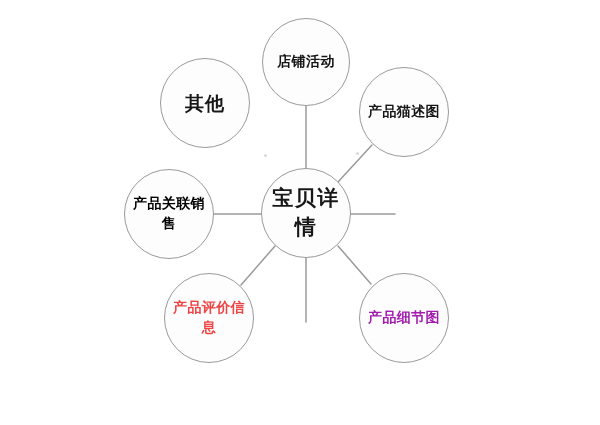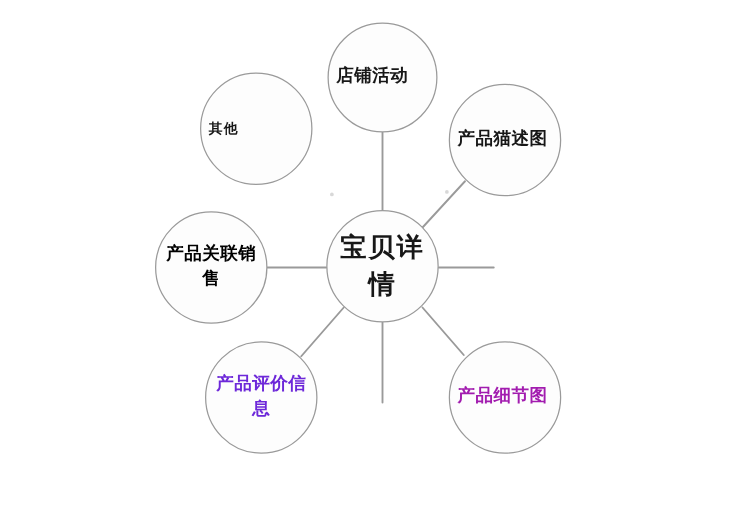--- a/index.html
+++ b/index.html
@@ -28,20 +28,21 @@
     height: 425px;
   }
   .node {
     position: absolute;
     box-sizing: border-box;
     border-radius: 50%;
     border: 1.4px solid #9a9a9a;
     background: #fdfdfd;
     display: flex;
     align-items: center;
+    justify-content: center;
     text-align: center;
     color: #171717;
     z-index: 2;
   }
   .node-label {
     display: block;
     line-height: 1.42;
     letter-spacing: 0.4px;
     font-weight: 700;
     padding: 0 6px;
@@ -54,21 +55,21 @@
   .node.center .node-label {
     font-size: 21px;
     line-height: 1.38;
     letter-spacing: 1.5px;
     font-weight: 700;
   }
   .node.satellite .node-label {
     font-size: 14px;
   }
   .node.small .node-label {
-    font-size: 11px;
+    font-size: 19px;
     letter-spacing: 1px;
   }
   .speck {
     position: absolute;
     width: 3px;
     height: 3px;
     border-radius: 50%;
     background: #d8d8d8;
     z-index: 1;
   }
@@ -95,21 +96,21 @@
     </div>
     <div class="node satellite" style="left: 262px; top: 18px; width: 88px; height: 88px; border-color: rgb(154, 154, 154); color: rgb(23, 23, 23);">
       <span class="node-label">店铺活动</span>
     </div>
     <div class="node satellite" style="left: 359px; top: 67px; width: 90px; height: 90px; border-color: rgb(154, 154, 154); color: rgb(23, 23, 23);">
       <span class="node-label">产品猫述图</span>
     </div>
     <div class="node satellite" style="left: 359px; top: 273px; width: 90px; height: 90px; border-color: rgb(154, 154, 154); color: #a21caf;">
       <span class="node-label">产品细节图</span>
     </div>
-    <div class="node satellite" style="left: 164px; top: 273px; width: 90px; height: 90px; border-color: rgb(154, 154, 154); color: #6d28d9;">
+    <div class="node satellite" style="left: 164px; top: 273px; width: 90px; height: 90px; border-color: rgb(154, 154, 154); color: #ef4444;">
       <span class="node-label">产品评价信息</span>
     </div>
     <div class="node satellite" style="left: 124px; top: 169px; width: 90px; height: 90px; border-color: rgb(154, 154, 154); color: #000000;">
       <span class="node-label">产品关联销售</span>
     </div>
     <div class="node center" style="left: 261px; top: 168px; width: 90px; height: 90px; border-color: rgb(154, 154, 154); color: rgb(23, 23, 23);">
       <span class="node-label">宝贝详情</span>
     </div>
   </div>
 

